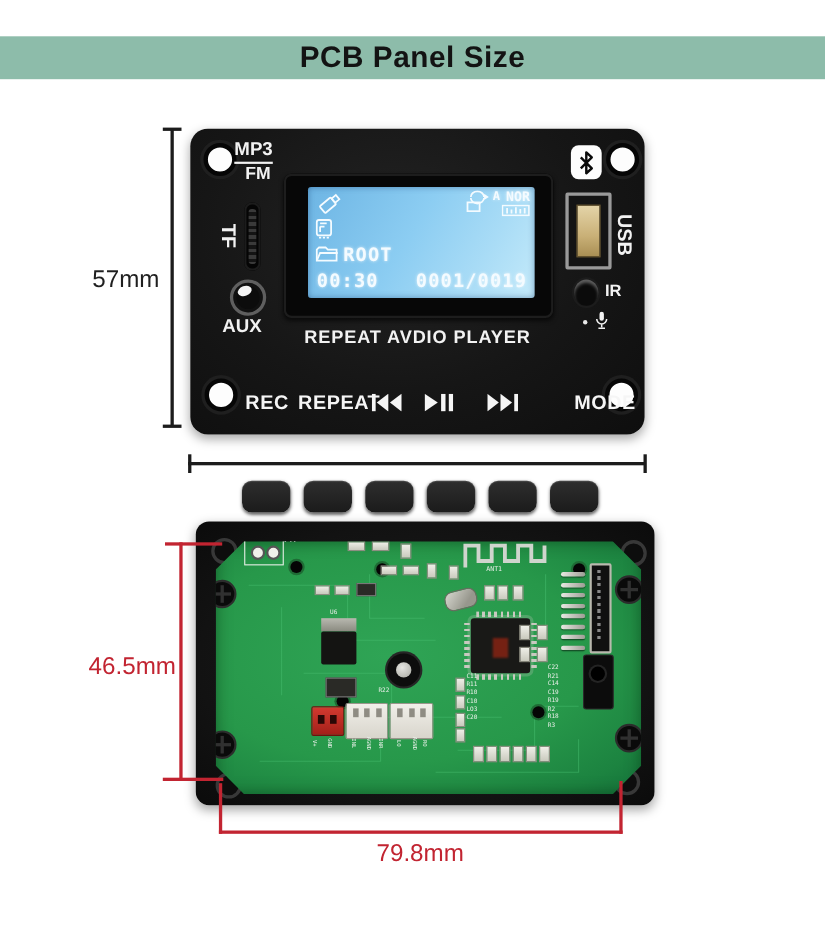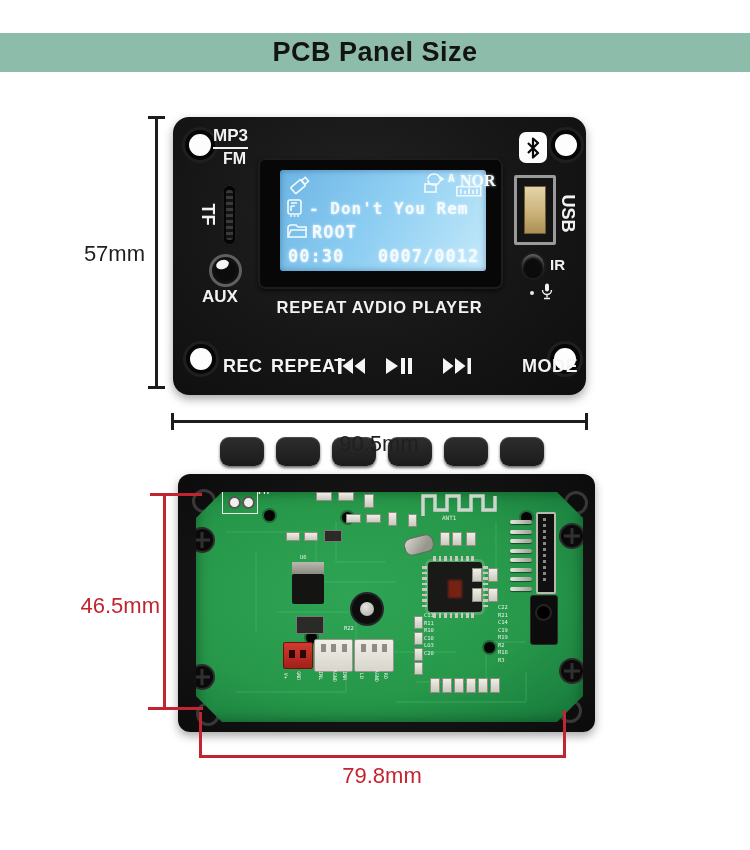--- a/index.html
+++ b/index.html
@@ -131,51 +131,50 @@
       </svg>
       <svg class="abs" style="left:143px;top:3px;" width="22" height="20" viewBox="0 0 22 20">
         <g class="lcd-ico">
           <path d="M5 6 A6 5 0 0 1 17 6"></path>
           <path d="M17 9 A6 5 0 0 1 5 9" transform="translate(0,-2)"></path>
           <path d="M17 4 l3 2 -3 2" fill="#f4fbff"></path>
         </g>
         <rect x="2" y="11" width="11" height="8" fill="none" stroke="#f4fbff" stroke-width="1.6"></rect>
       </svg>
       <span class="abs lcdtxt" style="left:168px;top:2px;font-size:11px;">A</span>
-      <span class="abs lcdtxt" style="left:168px;top:2px;font-size:16px;margin-left:12px;font-family:Liberation Serif, serif;">NOR</span>
+      <span class="abs lcdtxt" style="left:168px;top:2px;font-size:12px;margin-left:12px;">NOR</span>
       <svg class="abs" style="left:176px;top:16px;" width="26" height="11" viewBox="0 0 26 11">
         <rect x="0.8" y="0.8" width="24" height="9" fill="none" stroke="#f4fbff" stroke-width="1.4"></rect>
         <g stroke="#f4fbff" stroke-width="1.6">
           <line x1="5" y1="8" x2="5" y2="3"></line>
             <line x1="9" y1="8" x2="9" y2="4.5"></line>
           <line x1="13" y1="8" x2="13" y2="2.5"></line>
             <line x1="17" y1="8" x2="17" y2="4"></line>
           <line x1="21" y1="8" x2="21" y2="3"></line>
         </g>
       </svg>
 
       <svg class="abs" style="left:6px;top:28px;" width="20" height="20" viewBox="0 0 20 20">
         <g class="lcd-ico">
           <rect x="2" y="2" width="13" height="14" rx="2"></rect>
           <path d="M5 5 h6 M5 8 v5 M5 8 h4"></path>
           <path d="M4 18 h10" stroke-dasharray="2 1.5"></path>
         </g>
       </svg>
-      <span class="abs lcdtxt" style="left:29px;top:29px;font-size:16px;letter-spacing:1px;">- Don't You Rem</span>
 
       <svg class="abs" style="left:6px;top:52px;" width="22" height="18" viewBox="0 0 22 18">
         <g class="lcd-ico">
           <path d="M2 15 V5 l2 -2 h6 l2 2 h8 v10 z"></path>
           <path d="M2 15 l3 -7 h16"></path>
         </g>
       </svg>
       <span class="abs lcdtxt" style="left:32px;top:52px;font-size:17px;letter-spacing:1px;">ROOT</span>
 
       <span class="abs lcdtxt" style="left:8px;top:76px;font-size:17px;letter-spacing:1px;">00:30</span>
-      <span class="abs lcdtxt" style="left:98px;top:76px;font-size:17px;letter-spacing:1px;">0007/0012</span>
+      <span class="abs lcdtxt" style="left:98px;top:76px;font-size:17px;letter-spacing:1px;">0001/0019</span>
     </div>
 
     <div class="abs btbadge" style="left:346px;top:15px;">
       <svg width="16" height="22" viewBox="0 0 16 22">
         <path d="M3 6 L13 16 L8 20.5 L8 1.5 L13 6 L3 16" fill="none" stroke="#0a0a0a" stroke-width="2.2" stroke-linejoin="round"></path>
       </svg>
     </div>
     <div class="abs usbport" style="left:341px;top:58px;">
       <div class="usbtongue"></div>
     </div>
@@ -220,21 +219,20 @@
   </div>
 
   <div class="abs dimline" style="left:155px;top:117px;width:2.5px;height:271px;"></div>
   <div class="abs dimline" style="left:148px;top:116px;width:17px;height:2.5px;"></div>
   <div class="abs dimline" style="left:148px;top:386px;width:17px;height:2.5px;"></div>
   <div class="abs dimtext" style="left:60px;top:241px;width:85px;text-align:right;">57mm</div>
 
   <div class="abs dimline" style="left:171px;top:420px;width:416px;height:2.5px;"></div>
   <div class="abs dimline" style="left:171px;top:413px;width:2.5px;height:17px;"></div>
   <div class="abs dimline" style="left:585px;top:413px;width:2.5px;height:17px;"></div>
-  <div class="abs dimtext" style="left:279px;top:431px;width:200px;text-align:center;">90.5mm</div>
 
   <div class="abs frame">
     <div class="abs frame-hole" style="left:14px;top:15px;"></div>
     <div class="abs frame-hole" style="left:386px;top:17px;"></div>
     <div class="abs frame-hole" style="left:18px;top:228px;"></div>
     <div class="abs frame-hole" style="left:380px;top:225px;"></div>
   </div>
 
   <div class="abs pcb">
 

